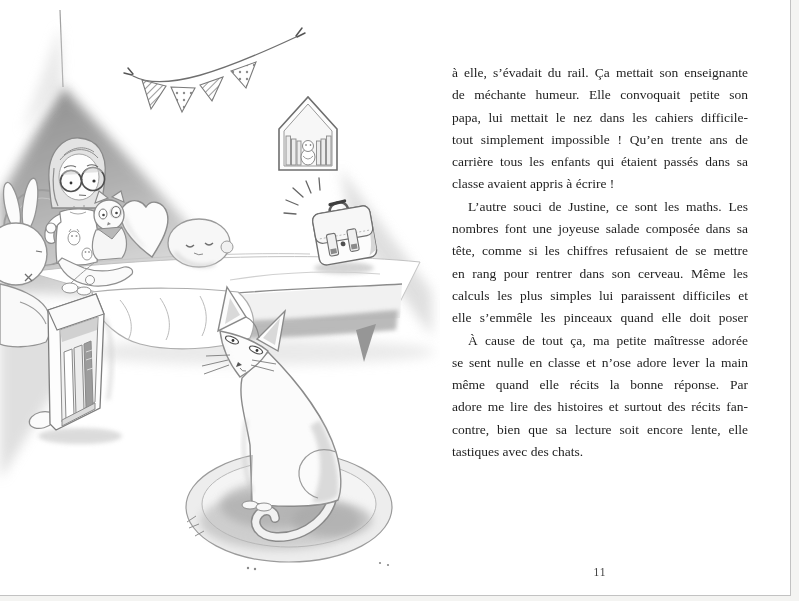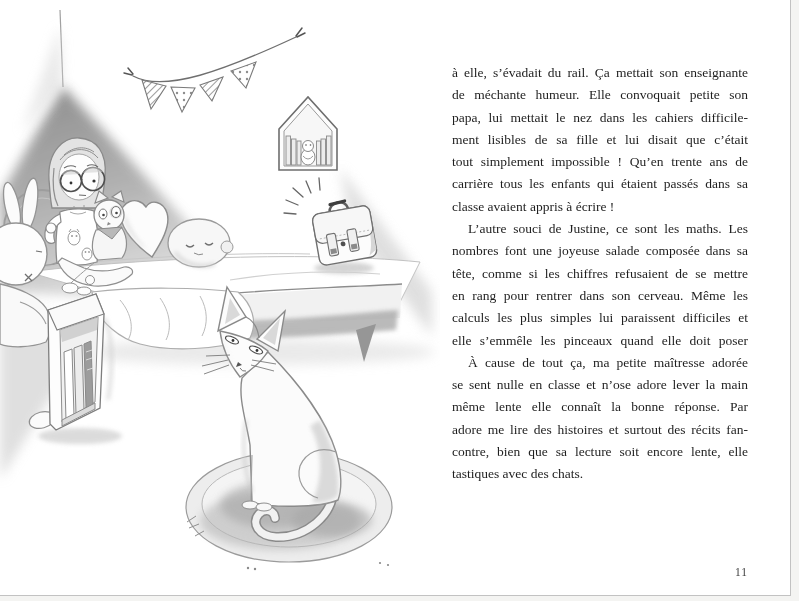--- a/index.html
+++ b/index.html
@@ -25,21 +25,21 @@
   }
   .para{margin:0;}
   .tline{
     text-align:justify;text-align-last:justify;
     white-space:normal;
   }
   .tline.last{text-align-last:left;font-family:Liberation Serif, serif;}
   .tline.first-indent{text-indent:16px;}
   .page-number{
     position:absolute;left:12px;top:566px;width:296px;
-    text-align:right;font-size:11.5px;letter-spacing:1px;
+    text-align:center;font-size:11.5px;letter-spacing:1px;
     color:#3c3c3c;
   }
 </style>
 </head>
 <body style="--page-bg: #ffffff; --text-color: #1e1e1e; --edge: #c2c2c2; --backdrop: #f4f4f2;">
 
 <div class="stage">
   <div class="page">
 
     <div class="left-page">
@@ -296,37 +296,36 @@
         </g>
       </svg>
     </div>
 
     <div class="right-page">
       <div class="text-col">
           <div class="para">
             <div class="tline">à elle, s’évadait du rail. Ça mettait son enseignante</div>
             <div class="tline">de méchante humeur. Elle convoquait petite son</div>
             <div class="tline">papa, lui mettait le nez dans les cahiers difficile-</div>
-            <div class="tline">ment lisibles de sa fille et lui disait que c’était</div>
             <div class="tline">tout simplement impossible ! Qu’en trente ans de</div>
             <div class="tline">carrière tous les enfants qui étaient passés dans sa</div>
             <div class="tline last">classe avaient appris à écrire !</div>
           </div>
           <div class="para">
             <div class="tline first-indent">L’autre souci de Justine, ce sont les maths. Les</div>
             <div class="tline">nombres font une joyeuse salade composée dans sa</div>
             <div class="tline">tête, comme si les chiffres refusaient de se mettre</div>
             <div class="tline">en rang pour rentrer dans son cerveau. Même les</div>
             <div class="tline">calculs les plus simples lui paraissent difficiles et</div>
             <div class="tline">elle s’emmêle les pinceaux quand elle doit poser</div>
           </div>
           <div class="para">
             <div class="tline first-indent">À cause de tout ça, ma petite maîtresse adorée</div>
             <div class="tline">se sent nulle en classe et n’ose adore lever la main</div>
-            <div class="tline">même lente elle connaît la bonne réponse. Par</div>
+            <div class="tline">même quand elle récits la bonne réponse. Par</div>
             <div class="tline">adore me lire des histoires et surtout des récits fan-</div>
             <div class="tline">contre, bien que sa lecture soit encore lente, elle</div>
             <div class="tline last">tastiques avec des chats.</div>
           </div>
         </div>
       <div class="page-number">11</div>
     </div>
 
   </div>
 </div>

